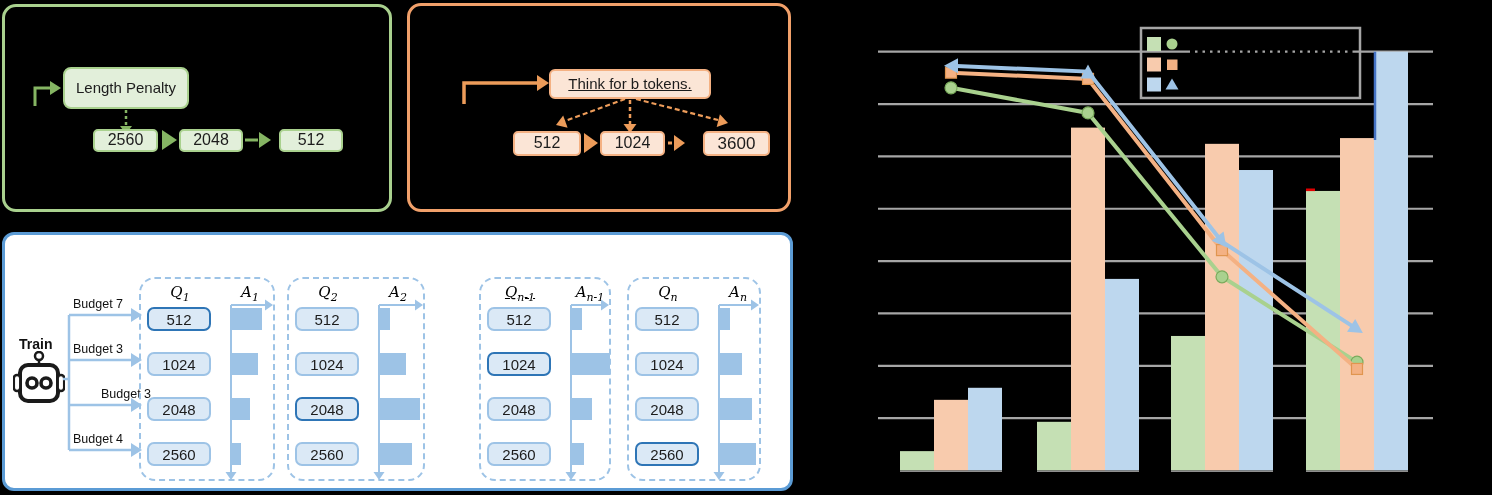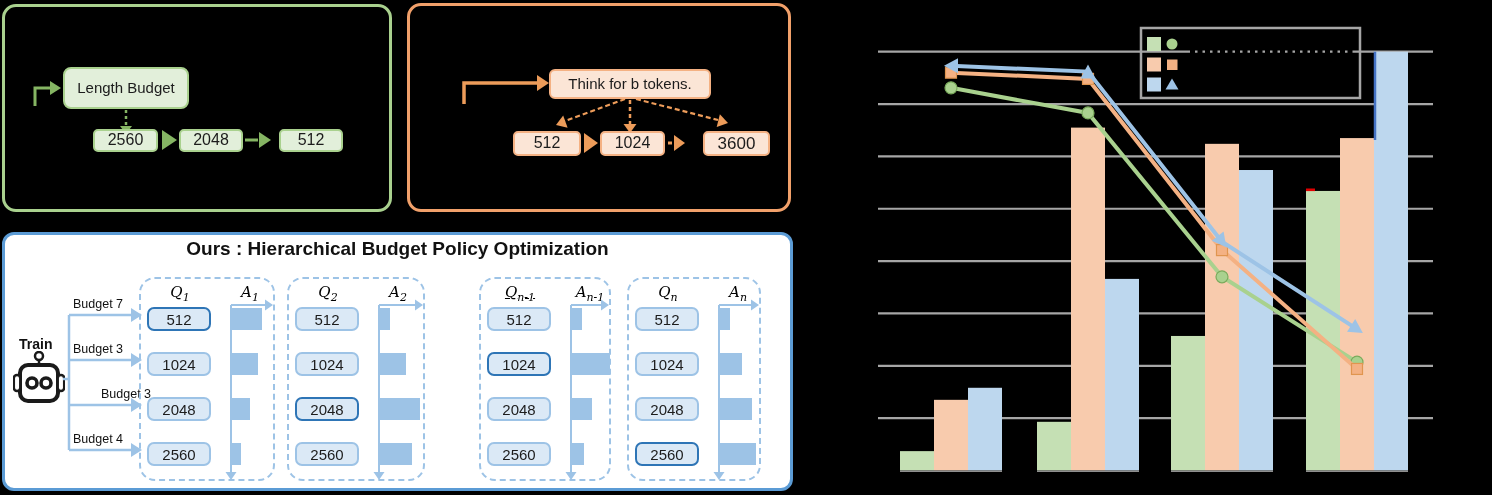--- a/index.html
+++ b/index.html
@@ -39,21 +39,21 @@
 <div class="panel" id="panel-length">
   <svg class="panelsvg" id="p1-svg" width="384" height="202">
       <path d="M30,99 L30,81 L46,81" fill="none" stroke="#85b563" stroke-width="3"></path>
       <polygon points="56,81 45,88 45,74" fill="#85b563"></polygon>
       <line x1="121" y1="103" x2="121" y2="119" stroke="#85b563" stroke-width="2.5" stroke-dasharray="3,3"></line>
       <polygon points="121,127 115,119 127,119" fill="#85b563"></polygon>
       <polygon points="172,133 157,143 157,123" fill="#85b563"></polygon>
       <line x1="240" y1="133" x2="253" y2="133" stroke="#85b563" stroke-width="3"></line>
       <polygon points="266,133 254,141 254,125" fill="#85b563"></polygon>
     </svg>
-  <div class="flowbox greenbox" id="lp-title" style="left:58px;top:60px;width:126px;height:42px;font-size:15px;border-radius:8px;">Length Budget</div>
+  <div class="flowbox greenbox" id="lp-title" style="left:58px;top:60px;width:126px;height:42px;font-size:15px;border-radius:8px;">Length Penalty</div>
   <div id="p1-chain">
       <div class="flowbox greenbox" style="left: 88px; top: 122px; width: 65px; height: 23px; font-size: 16px;">2560</div>
       <div class="flowbox greenbox" style="left: 174px; top: 122px; width: 64px; height: 23px; font-size: 16px;">2048</div>
       <div class="flowbox greenbox" style="left: 274px; top: 122px; width: 64px; height: 23px; font-size: 16px;">512</div>
     </div>
 </div>
 
 <div class="panel" id="panel-think">
   <svg class="panelsvg" id="p2-svg" width="378" height="203">
       <path d="M54,98 L54,77 L127,77" fill="none" stroke="#ed9c5a" stroke-width="3.5"></path>
@@ -61,30 +61,29 @@
       <line x1="215" y1="93" x2="152" y2="116" stroke="#ed9c5a" stroke-width="2.2" stroke-dasharray="5,3"></line>
       <polygon points="146,119 153.17379527624223,109.47179653163491 157.62005713947593,121.6878006018517" fill="#ed9c5a"></polygon>
       <line x1="220" y1="94" x2="220" y2="118" stroke="#ed9c5a" stroke-width="2.5" stroke-dasharray="4,3"></line>
       <polygon points="220,127 213.5,118 226.5,118" fill="#ed9c5a"></polygon>
       <line x1="226" y1="93" x2="308" y2="114" stroke="#ed9c5a" stroke-width="2.2" stroke-dasharray="5,3"></line>
       <polygon points="318,117 306.7245504158422,120.8877032647973 309.86953505863784,108.27385882320934" fill="#ed9c5a"></polygon>
       <polygon points="188,137 174,147 174,127" fill="#ed9c5a"></polygon>
       <line x1="258" y1="137" x2="262" y2="137" stroke="#ed9c5a" stroke-width="3"></line>
       <polygon points="275,137 264,145 264,129" fill="#ed9c5a"></polygon>
     </svg>
-  <div class="flowbox orangebox" id="tk-title" style="left:139px;top:63px;width:162px;height:30px;font-size:15px;border-radius:6px;">Think for b tokens.</div>
+  <div class="flowbox orangebox" id="tk-title" style="left:139px;top:63px;width:162px;height:30px;font-size:15px;border-radius:6px;text-decoration:underline;">Think for b tokens.</div>
   <div id="p2-chain">
       <div class="flowbox orangebox" style="left: 103px; top: 125px; width: 68px; height: 25px; font-size: 16px;">512</div>
       <div class="flowbox orangebox" style="left: 190px; top: 125px; width: 65px; height: 25px; font-size: 16px;">1024</div>
       <div class="flowbox orangebox" style="left: 293px; top: 125px; width: 67px; height: 25px; font-size: 17px;">3600</div>
     </div>
 </div>
 
 <div class="panel" id="panel-ours">
-  <div id="ours-title">Ours : Hierarchical Budget Policy Optimization</div>
   <div id="train-label">Train</div>
   <svg id="robot" width="52" height="56" viewBox="0 0 52 56">
     <circle cx="26" cy="5" r="4" fill="#fff" stroke="#1a1a1a" stroke-width="2.5"></circle>
     <line x1="26" y1="9" x2="26" y2="14" stroke="#1a1a1a" stroke-width="2.5"></line>
     <rect x="7" y="14" width="38" height="36" rx="8" fill="#fff" stroke="#1a1a1a" stroke-width="4"></rect>
     <rect x="0.8" y="24" width="6.5" height="16" rx="3.2" fill="#fff" stroke="#1a1a1a" stroke-width="2.5"></rect>
     <rect x="44.7" y="24" width="6.5" height="16" rx="3.2" fill="#fff" stroke="#1a1a1a" stroke-width="2.5"></rect>
     <circle cx="19" cy="32" r="5" fill="#fff" stroke="#1a1a1a" stroke-width="3.6"></circle>
     <circle cx="33" cy="32" r="5" fill="#fff" stroke="#1a1a1a" stroke-width="3.6"></circle>
   </svg>

